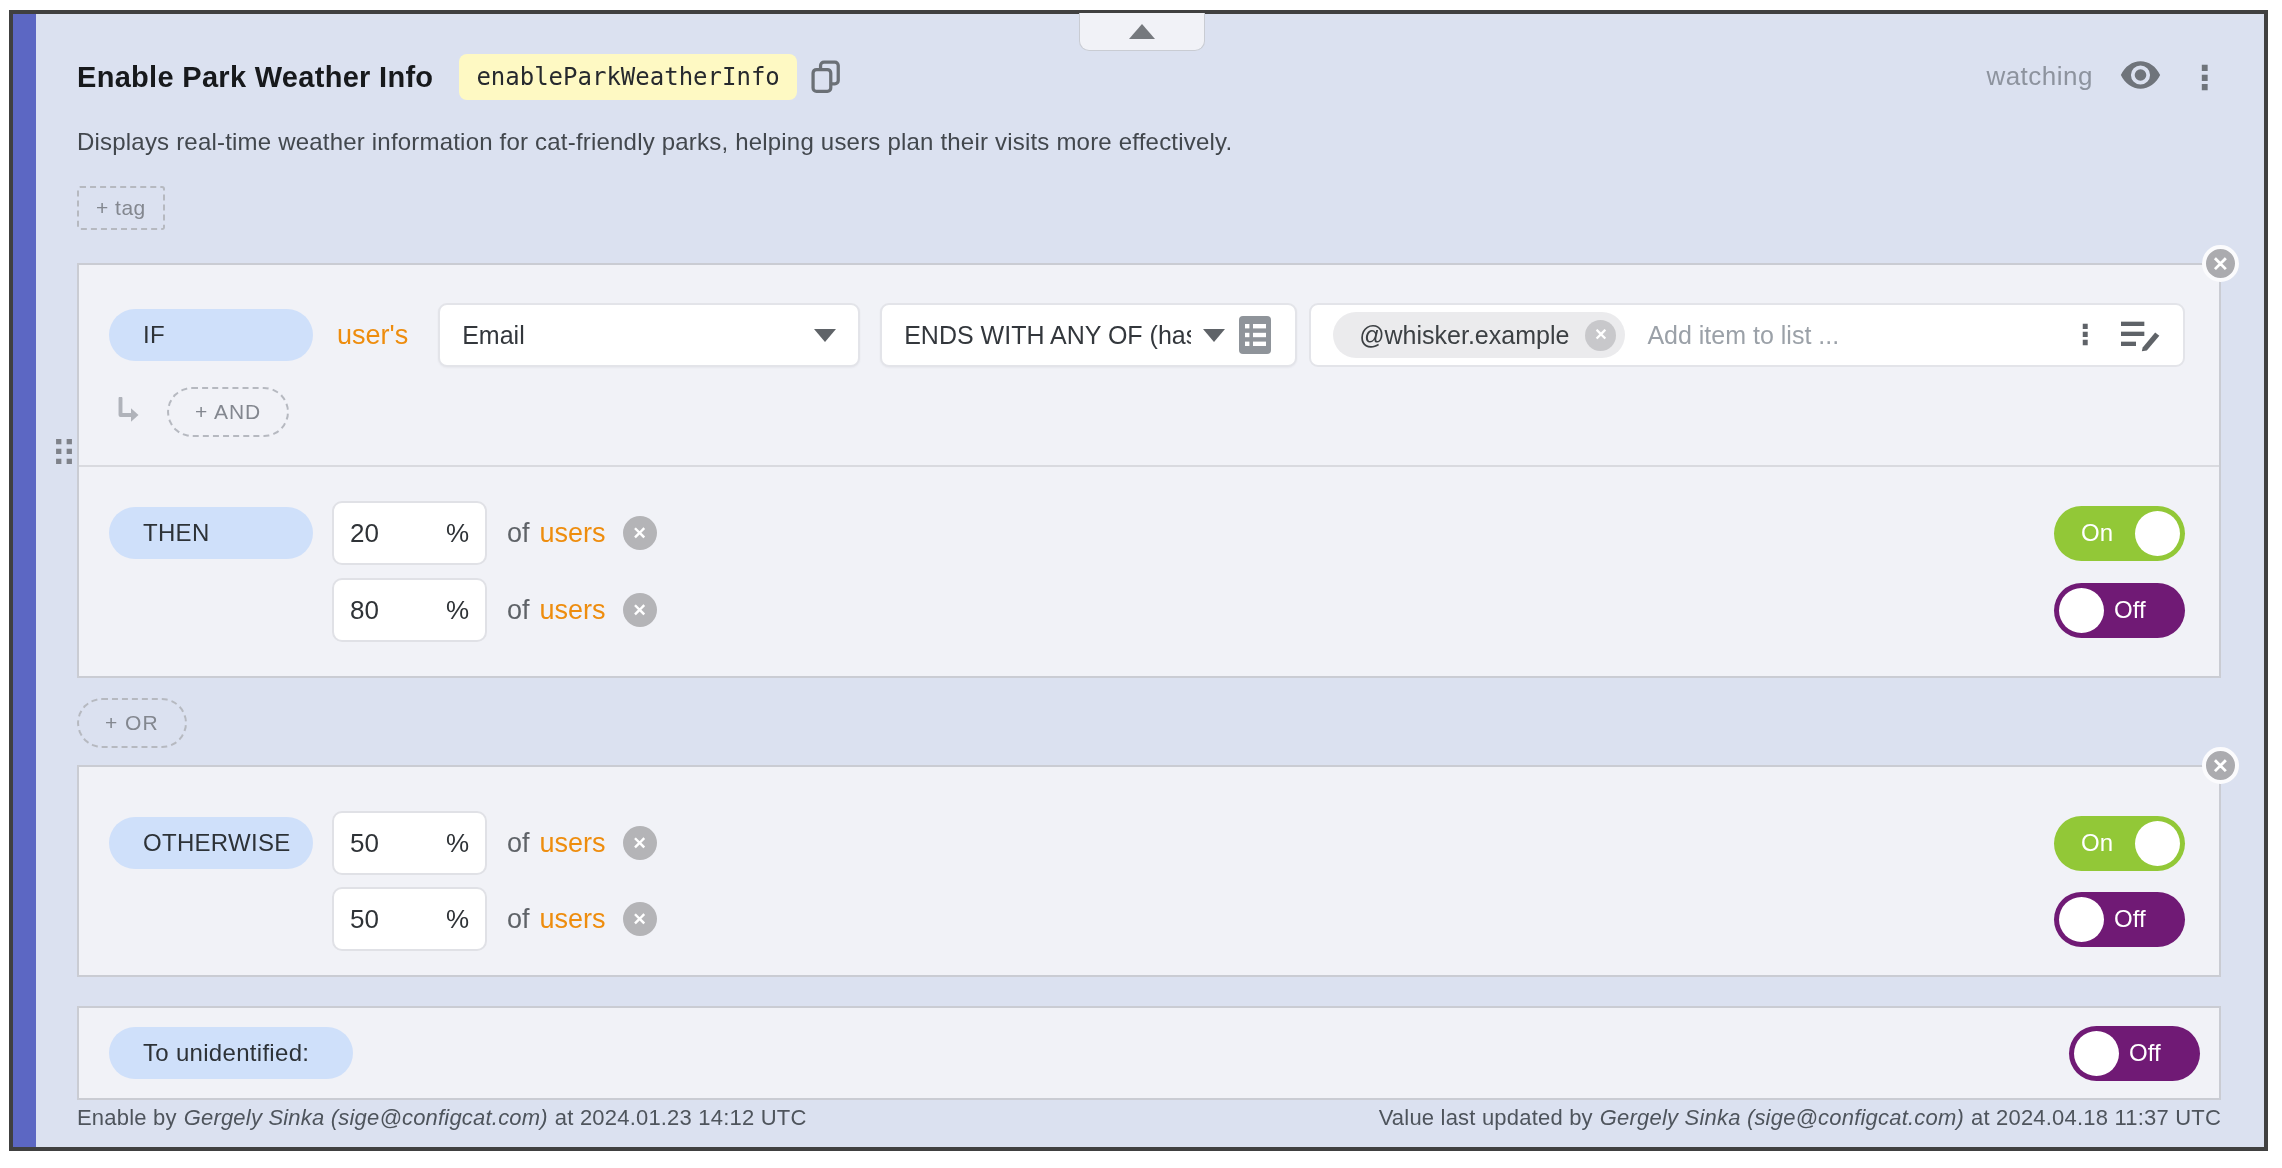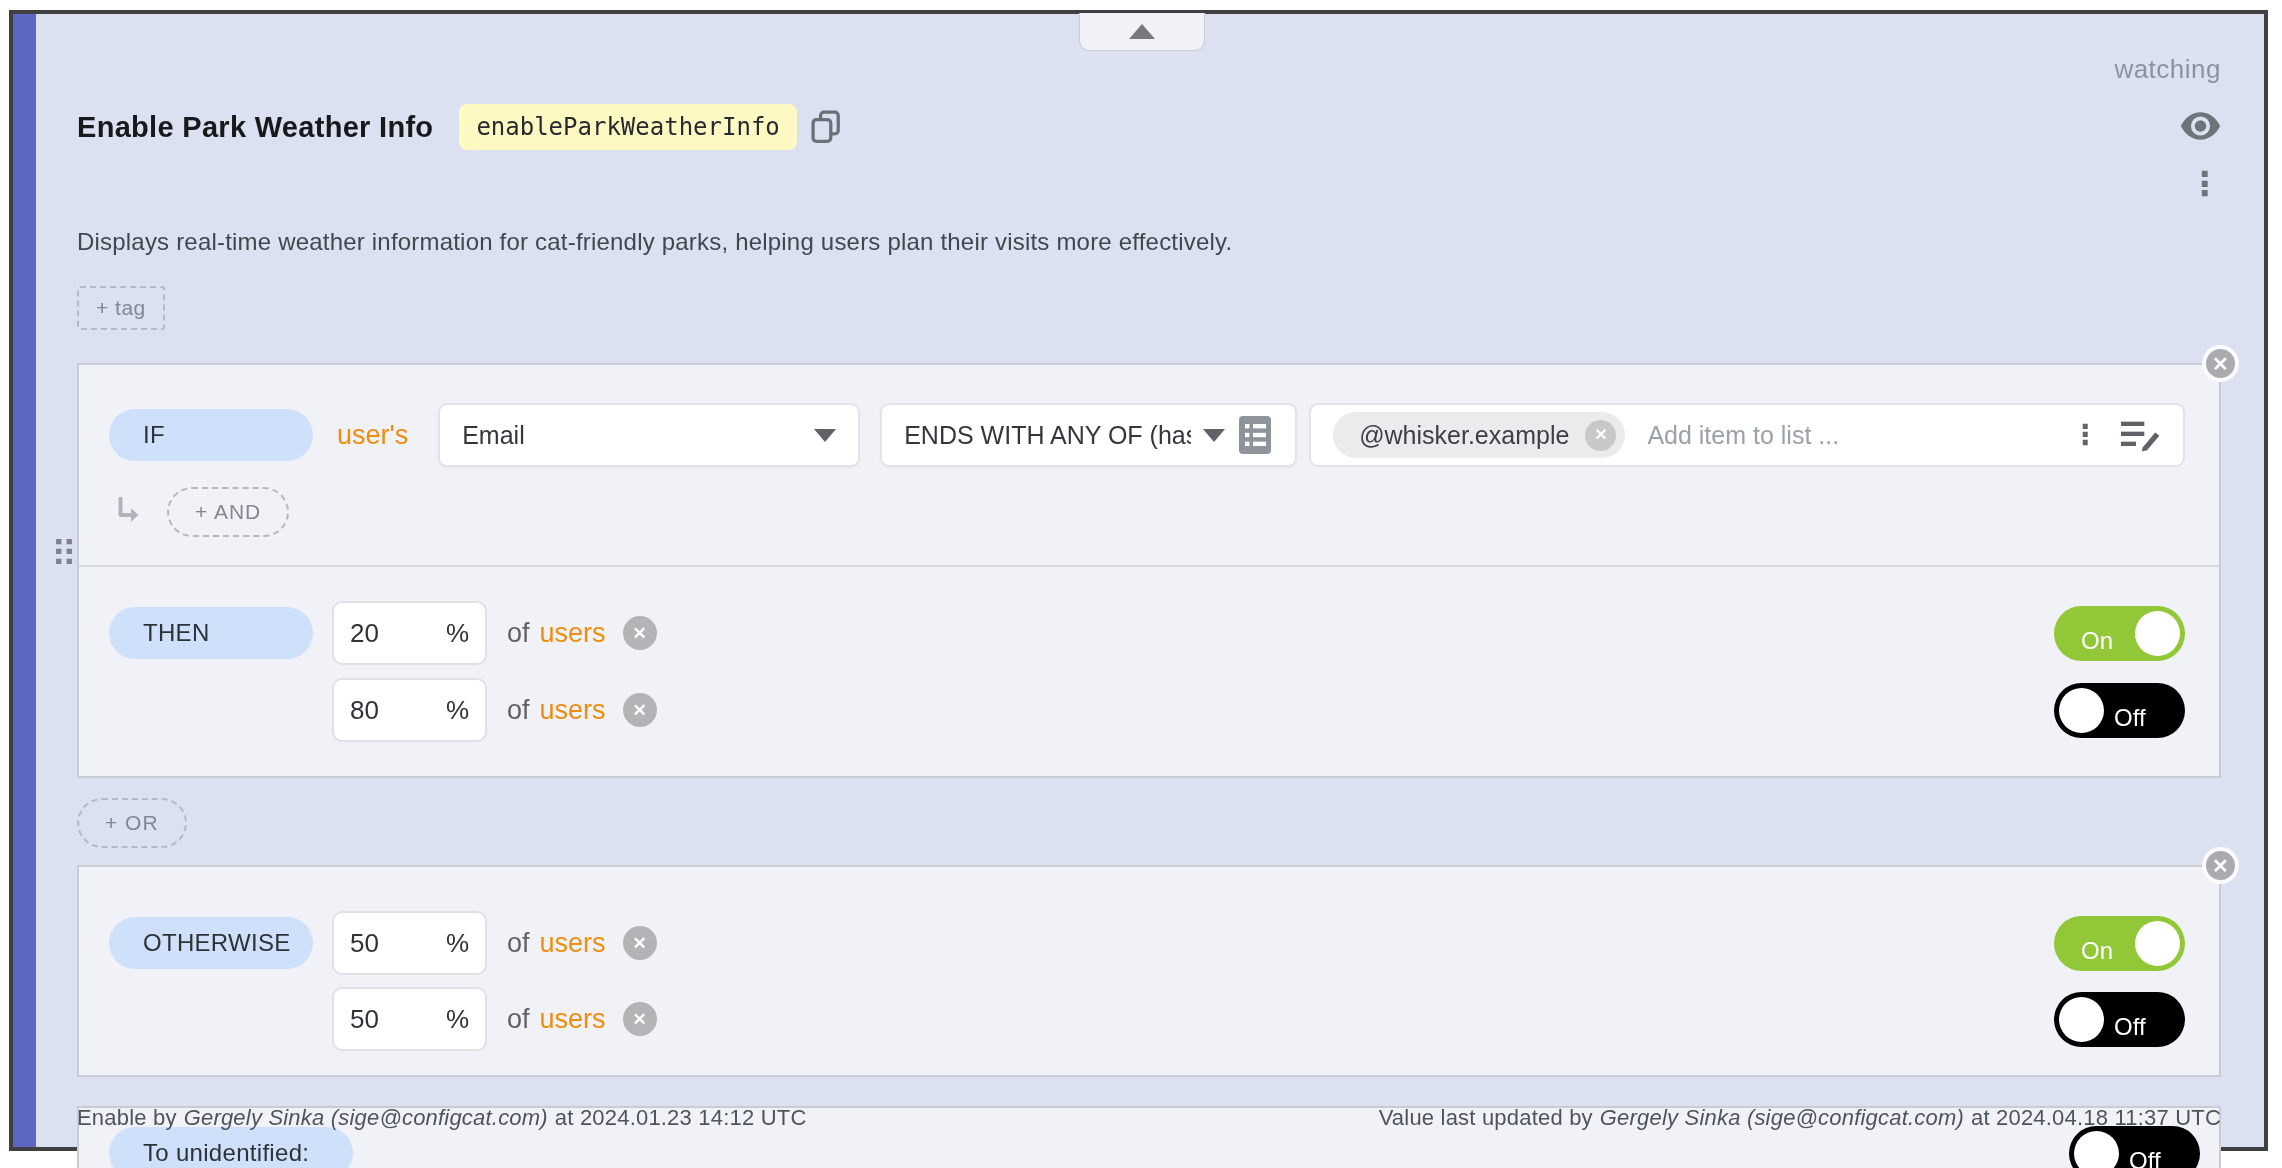--- a/index.html
+++ b/index.html
@@ -13,21 +13,21 @@
         border-radius:0 0 10px 10px;display:flex;align-items:center;justify-content:center;cursor:pointer;}
   .tri-up{width:0;height:0;border-left:13px solid transparent;border-right:13px solid transparent;
         border-bottom:15px solid #76797e;}
   .content{flex:1;position:relative;padding:0 43px 0 41px;box-sizing:border-box;}
 
   .header-row{display:flex;align-items:center;margin-top:40px;}
   .title{font-size:29px;font-weight:800;color:#17191c;letter-spacing:.3px;}
   .key-badge{margin-left:26px;background:#fef9c3;color:#26292d;border-radius:8px;
         padding:9px 17px;font-family:"DejaVu Sans Mono",monospace;font-size:24px;}
   .copy-btn{margin-left:14px;display:inline-flex;cursor:pointer;}
-  .watch-group{margin-left:auto;display:flex;align-items:flex-end;gap:27px;flex-direction:column;}
+  .watch-group{margin-left:auto;display:flex;align-items:flex-start;gap:27px;}
   .watching{font-size:26px;color:#8d939e;letter-spacing:.5px;}
   .kebab{font-size:33px;color:#6f747b;font-weight:bold;line-height:1;cursor:pointer;
         font-family:"DejaVu Sans",sans-serif;}
   .kebab.small{font-size:28px;color:#5f6368;}
 
   .description{margin-top:28px;font-size:24px;color:#42474d;letter-spacing:.2px;}
   .tag-btn{margin-top:30px;background:transparent;border:2px dashed #b6b9c0;border-radius:3px;
         color:#83878f;font-size:21px;padding:8px 17px;cursor:pointer;letter-spacing:.5px;
         font-family:"Liberation Sans",sans-serif;}
 
@@ -79,26 +79,26 @@
         box-sizing:border-box;font-size:26px;color:#2f3337;margin-left:19px;cursor:text;flex-shrink:0;}
   .of{margin-left:20px;font-size:27px;color:#5f6368;}
   .users-link{margin-left:10px;font-size:27px;color:#ee8d0e;cursor:pointer;}
   .row-x{width:34px;height:34px;border-radius:50%;background:#b4b4b7;display:flex;align-items:center;
         justify-content:center;margin-left:17px;cursor:pointer;flex-shrink:0;}
   .row-x .x{color:#fff;font-size:17px;font-weight:bold;line-height:1;}
 
   .toggle{position:relative;width:131px;height:55px;border-radius:28px;margin-left:auto;
         cursor:pointer;flex-shrink:0;}
   .toggle .knob{position:absolute;top:5px;width:45px;height:45px;border-radius:50%;background:#fff;}
-  .toggle .t-label{position:absolute;top:8px;height:55px;display:flex;align-items:center;
+  .toggle .t-label{position:absolute;top:0;height:55px;display:flex;align-items:center;
         color:#fff;font-size:24px;}
   .toggle.on{background:#92c837;}
   .toggle.on .knob{right:5px;}
   .toggle.on .t-label{left:27px;}
-  .toggle.off{background:#000000;}
+  .toggle.off{background:#701a75;}
   .toggle.off .knob{left:5px;}
   .toggle.off .t-label{left:60px;}
 
   .or-btn{margin:20px 0 17px 0;align-self:flex-start;}
   .card2{margin-top:0;}
   .card2 .rows-section{padding:44px 34px 24px 30px;gap:12px;}
   .card3{margin-top:29px;height:94px;display:flex;align-items:center;
         padding:0 19px 0 30px;box-sizing:border-box;}
 
   .panel-footer{position:absolute;left:41px;right:43px;bottom:16px;display:flex;

